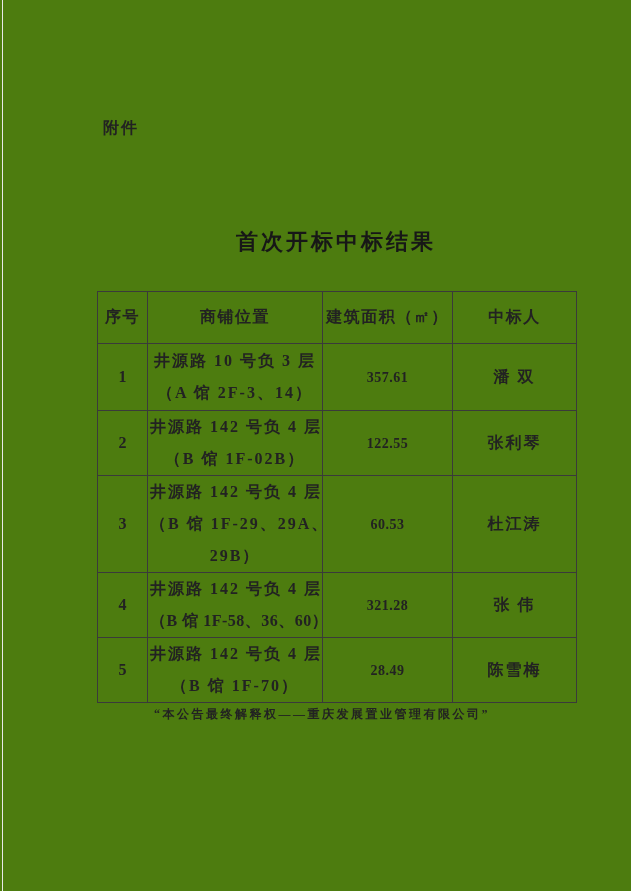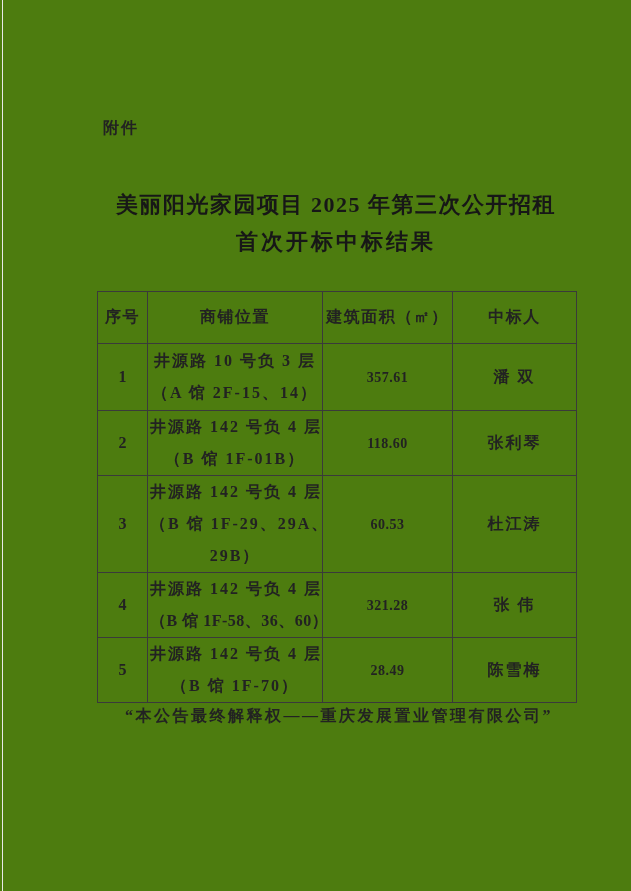--- a/index.html
+++ b/index.html
@@ -83,40 +83,40 @@
   .area-val {
     font-size: 14px;
     letter-spacing: 0.5px;
   }
   .winner-name {
     letter-spacing: 2px;
   }
   .no-val { font-size: 16px; }
   .footer-note {
     position: absolute;
-    left: 89px; top: 706px;
+    left: 72px; top: 706px;
     width: 500px;
     text-align: center;
-    font-size: 16px;
+    font-size: 12px;
     font-weight: 600;
     letter-spacing: 2.5px;
     color: #222;
     white-space: nowrap;
   }
 </style>
 </head>
 <body>
 
 <div class="page">
   <div class="scan-edge"></div>
 
   <div class="attachment-label">附件</div>
 
   <div class="doc-title">
-    <span class="t1">美丽阳光家园项目 2025 年第三次公开招租</span><br>
+    <br>
     <span class="t2">首次开标中标结果</span>
   </div>
 
   <table class="result-table">
     <colgroup>
       <col class="col-no">
         <col class="col-loc">
         <col class="col-area">
         <col class="col-win">
     </colgroup>
@@ -127,40 +127,40 @@
         <th>建筑面积（㎡）</th>
         <th>中标人</th>
       </tr>
 
       <tr class="h67">
         <td>
           <span class="no-val">1</span>
         </td>
         <td>
           <span class="loc-line">井源路 10 号负 3 层</span>
-          <span class="loc-line">（A 馆 2F-15、14）</span>
+          <span class="loc-line">（A 馆 2F-3、14）</span>
         </td>
         <td>
           <span class="area-val">357.61</span>
         </td>
         <td>
           <span class="winner-name">潘  双</span>
         </td>
       </tr>
 
       <tr class="h65">
         <td>
           <span class="no-val">2</span>
         </td>
         <td>
           <span class="loc-line">井源路 142 号负 4 层</span>
-          <span class="loc-line">（B 馆 1F-01B）</span>
-        </td>
-        <td>
-          <span class="area-val">118.60</span>
+          <span class="loc-line">（B 馆 1F-02B）</span>
+        </td>
+        <td>
+          <span class="area-val">122.55</span>
         </td>
         <td>
           <span class="winner-name">张利琴</span>
         </td>
       </tr>
 
       <tr class="h96">
         <td>
           <span class="no-val">3</span>
         </td>

